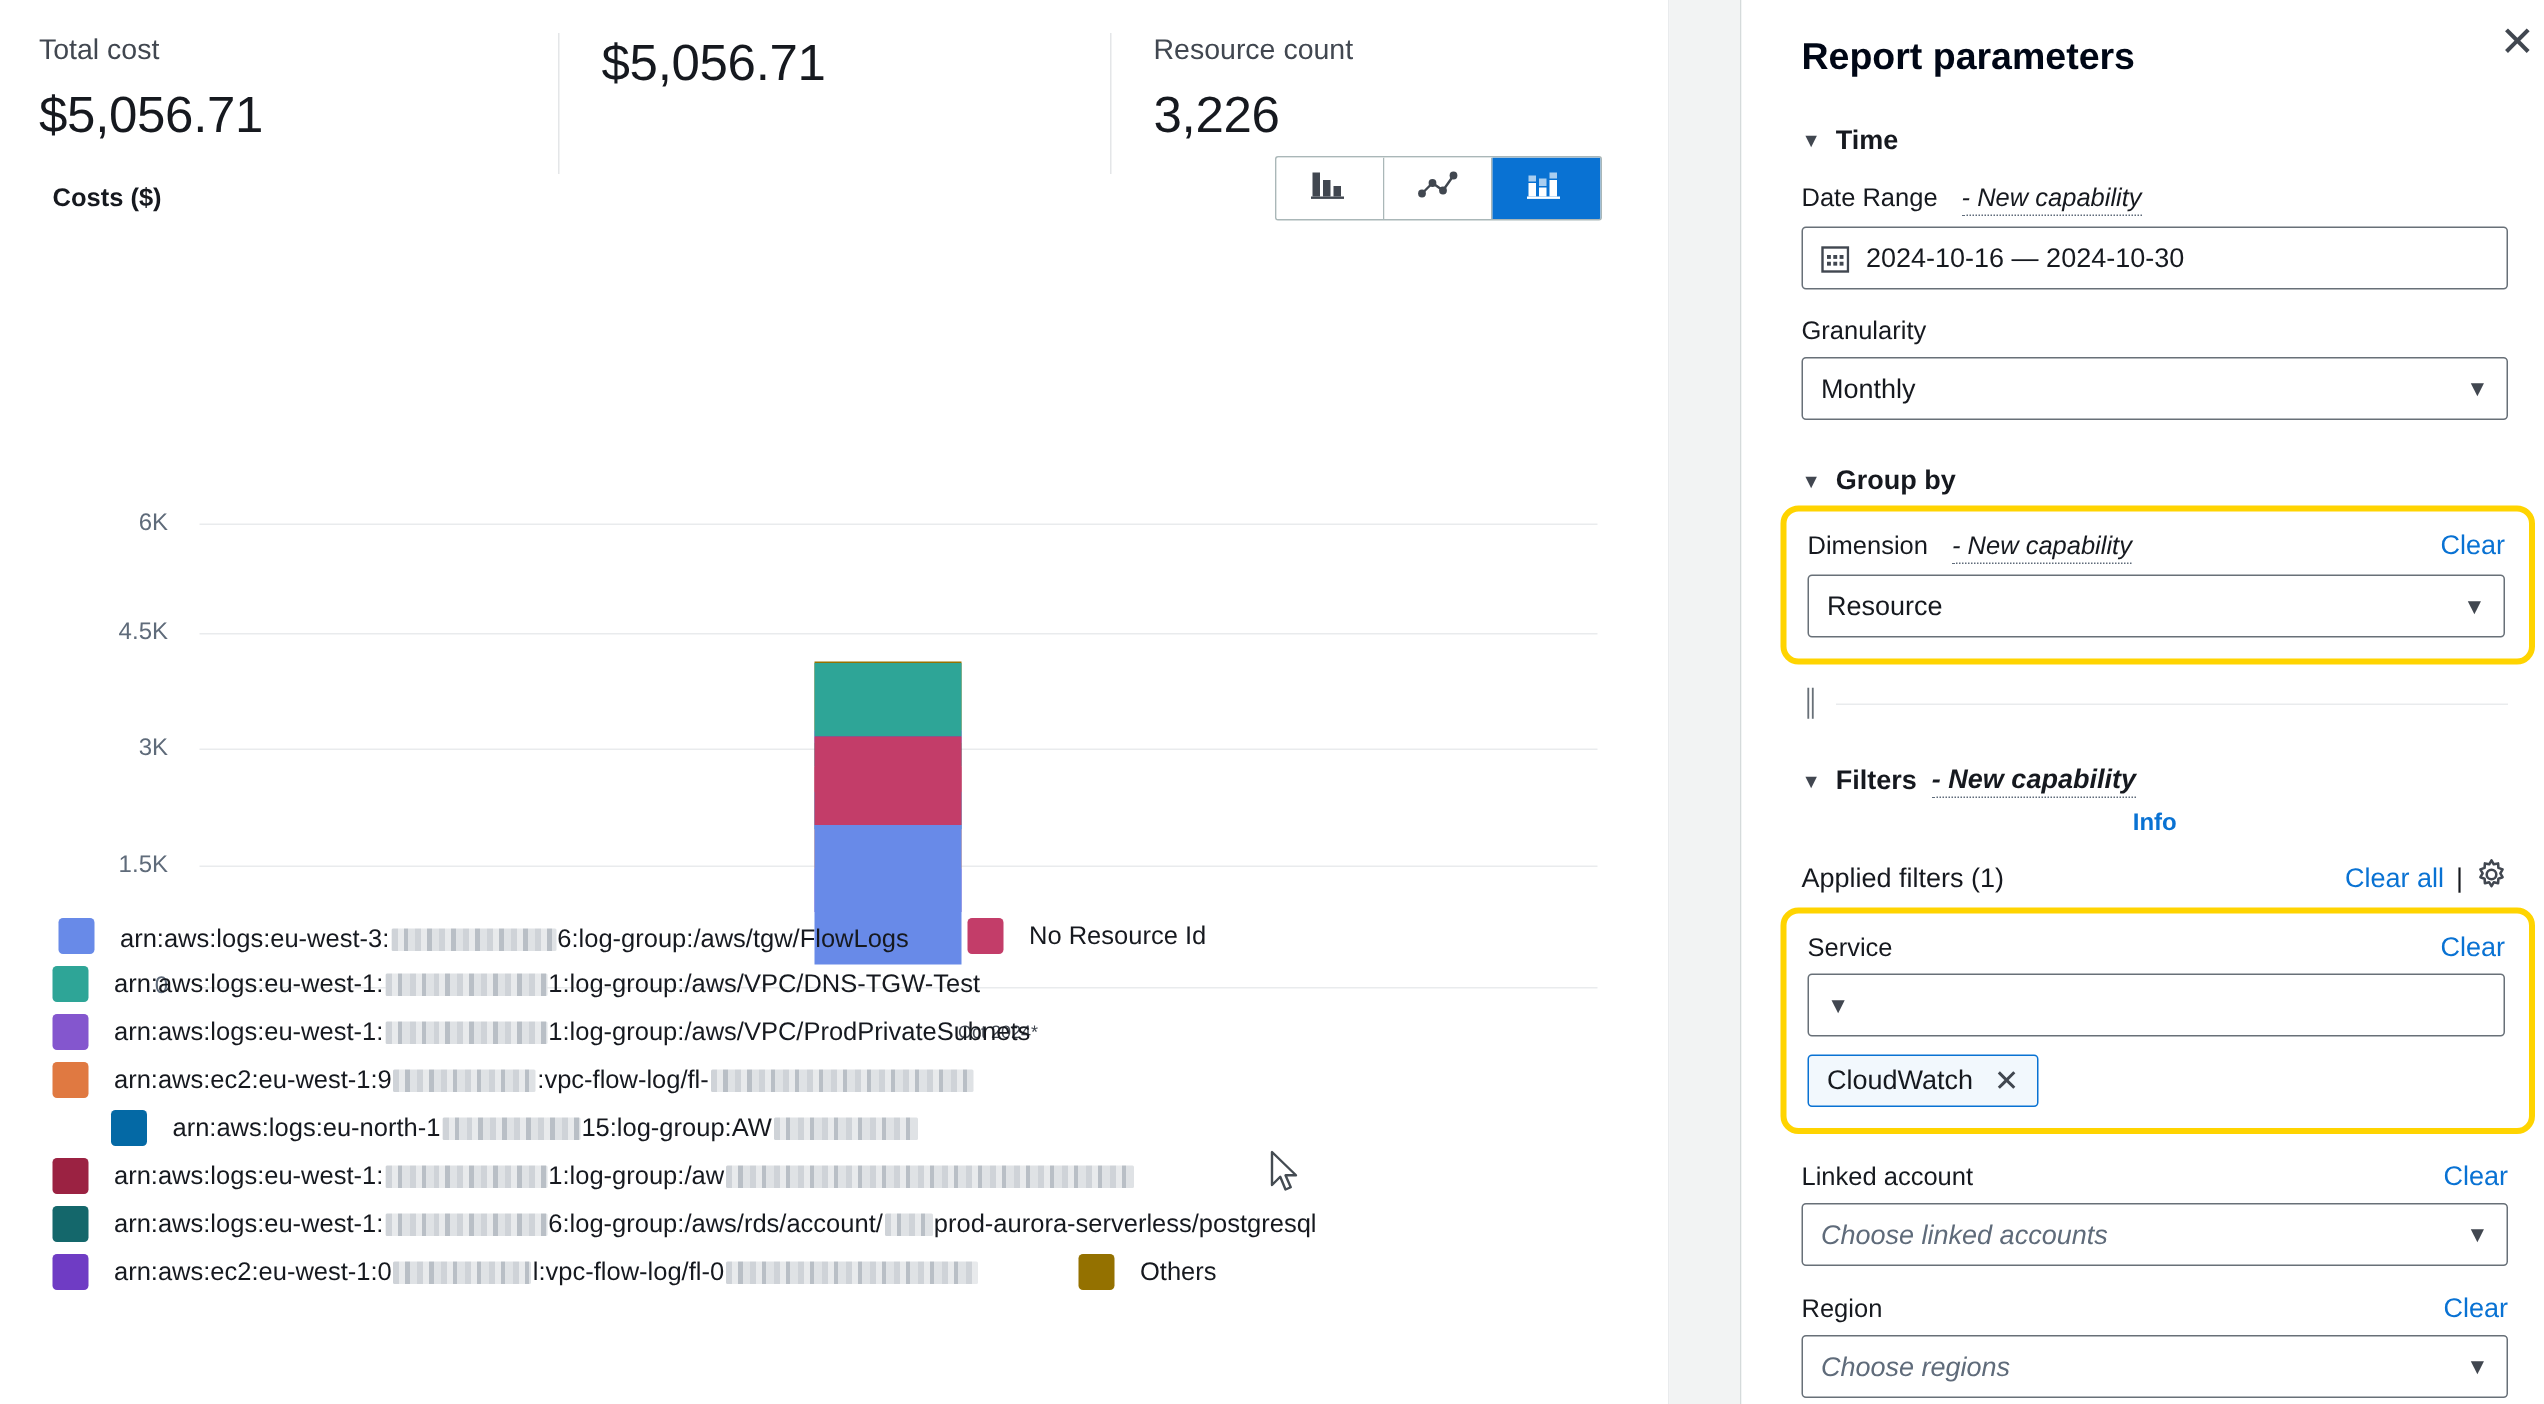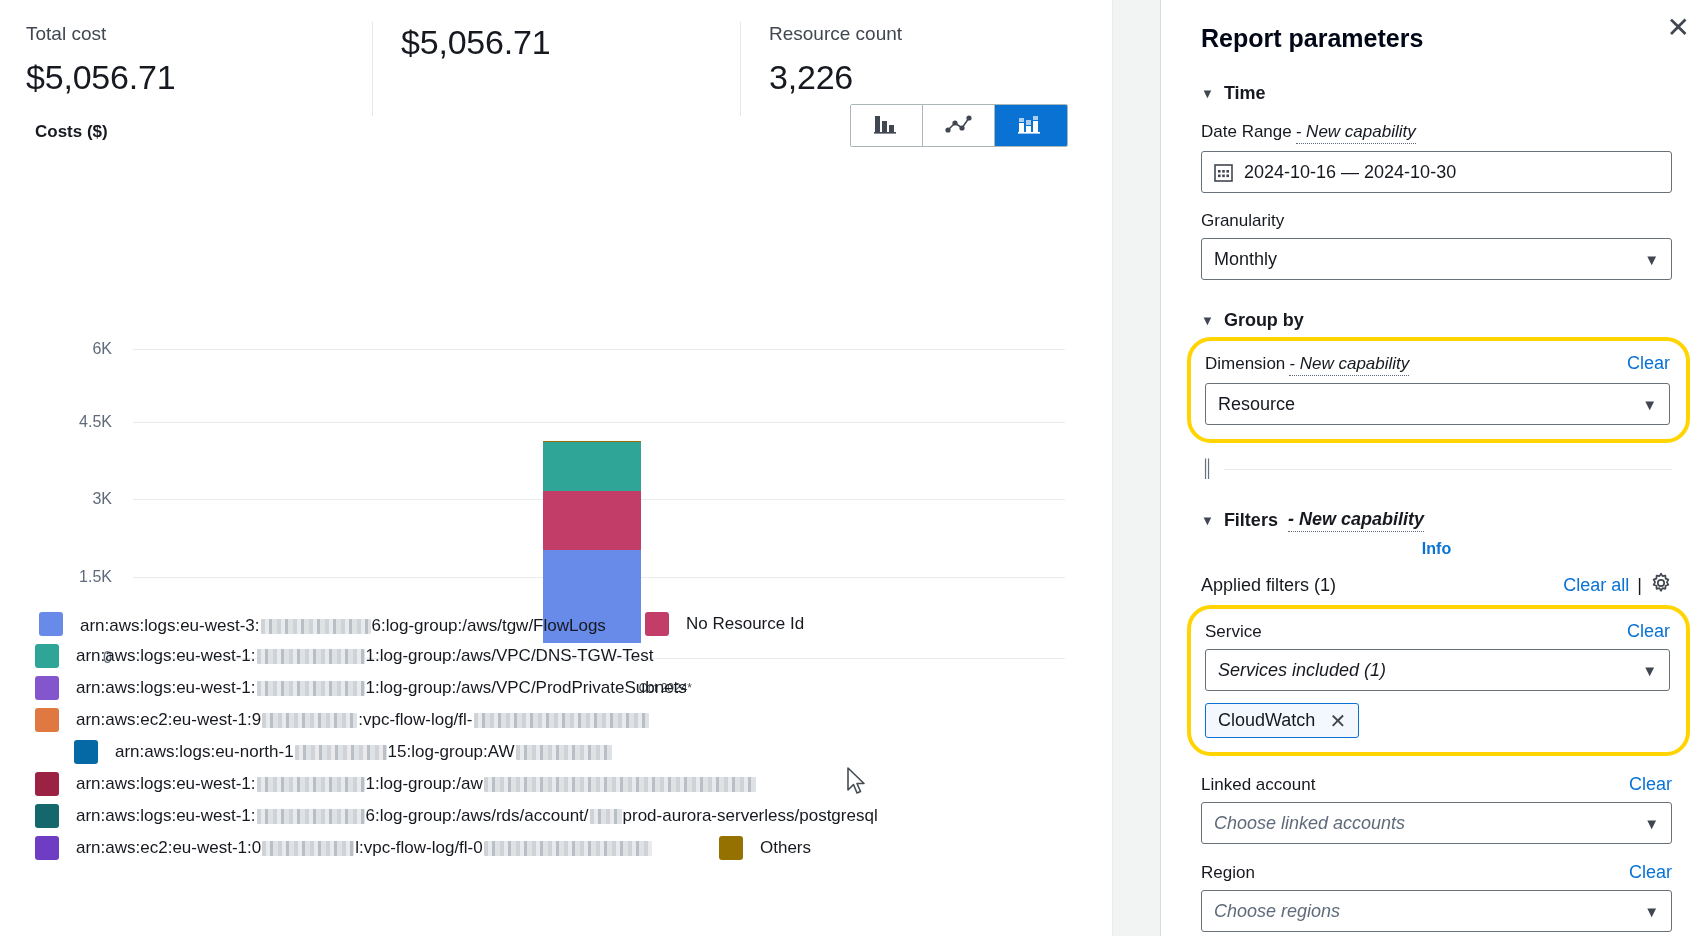--- a/index.html
+++ b/index.html
@@ -106,39 +106,39 @@
   .section-head {
     display: flex; align-items: center; gap: 10px;
     font-size: 18px; font-weight: bold; color: #16191f;
     margin-top: 30px;
   }
   .caret { font-size: 13px; color: #414750; }
   .field-label {
     display: flex; align-items: baseline; justify-content: space-between;
     font-size: 17px; color: #16191f; margin-top: 18px; margin-bottom: 7px;
   }
-  .lbl-left { display: flex; align-items: baseline; gap: 4px; }
+  .lbl-left { display: flex; align-items: baseline; gap: 16px; }
   .newcap {
     font-style: italic; color: #16191f;
     border-bottom: 1px dotted #5f6b7a; padding-bottom: 1px;
   }
   .lnk { color: #0972d3; font-size: 18px; cursor: pointer; }
   .control {
     height: 42px; border: 1px solid #687078; border-radius: 3px;
     display: flex; align-items: center; padding: 0 12px;
     font-size: 18px; color: #16191f; background: #fff; cursor: pointer;
   }
   .control .val { flex: 1; }
   .control .ph { flex: 1; font-style: italic; color: #5f6b7a; }
   .control .ital { flex: 1; font-style: italic; color: #16191f; }
   .chev { font-size: 15px; color: #414750; }
   .cal-icon { margin-right: 11px; display: inline-flex; }
 
   .hl {
-    border: 4px solid #ffd400; border-radius: 24px;
+    border: 4px solid #ffd400; border-radius: 12px;
     padding: 8px 16px 14px 14px; margin: 6px -18px 0 -14px;
   }
   .hl .field-label { margin-top: 4px; }
 
   .divider-row { display: flex; align-items: center; gap: 10px; margin-top: 16px; }
   .grip { color: #687078; font-size: 17px; letter-spacing: 1px; font-weight: bold; }
   .divider { flex: 1; height: 1px; background: #e9ebed; }
 
   .info-link { color: #0972d3; font-size: 16px; font-weight: bold; text-align: center; margin-top: 8px; cursor: pointer; }
   .applied-row {
@@ -441,21 +441,20 @@
     </div>
 
     <div class="hl">
       <div class="field-label">
         <span class="lbl-left">
           <span>Service</span>
         </span>
         <span class="lnk">Clear</span>
       </div>
       <div class="control">
-        <span class="ital">Services included (1)</span>
         <span class="chev">▼</span>
       </div>
       <div class="token">
         <span>CloudWatch</span>
         <span class="x">✕</span>
       </div>
     </div>
 
     <div class="field-label">
       <span class="lbl-left">

